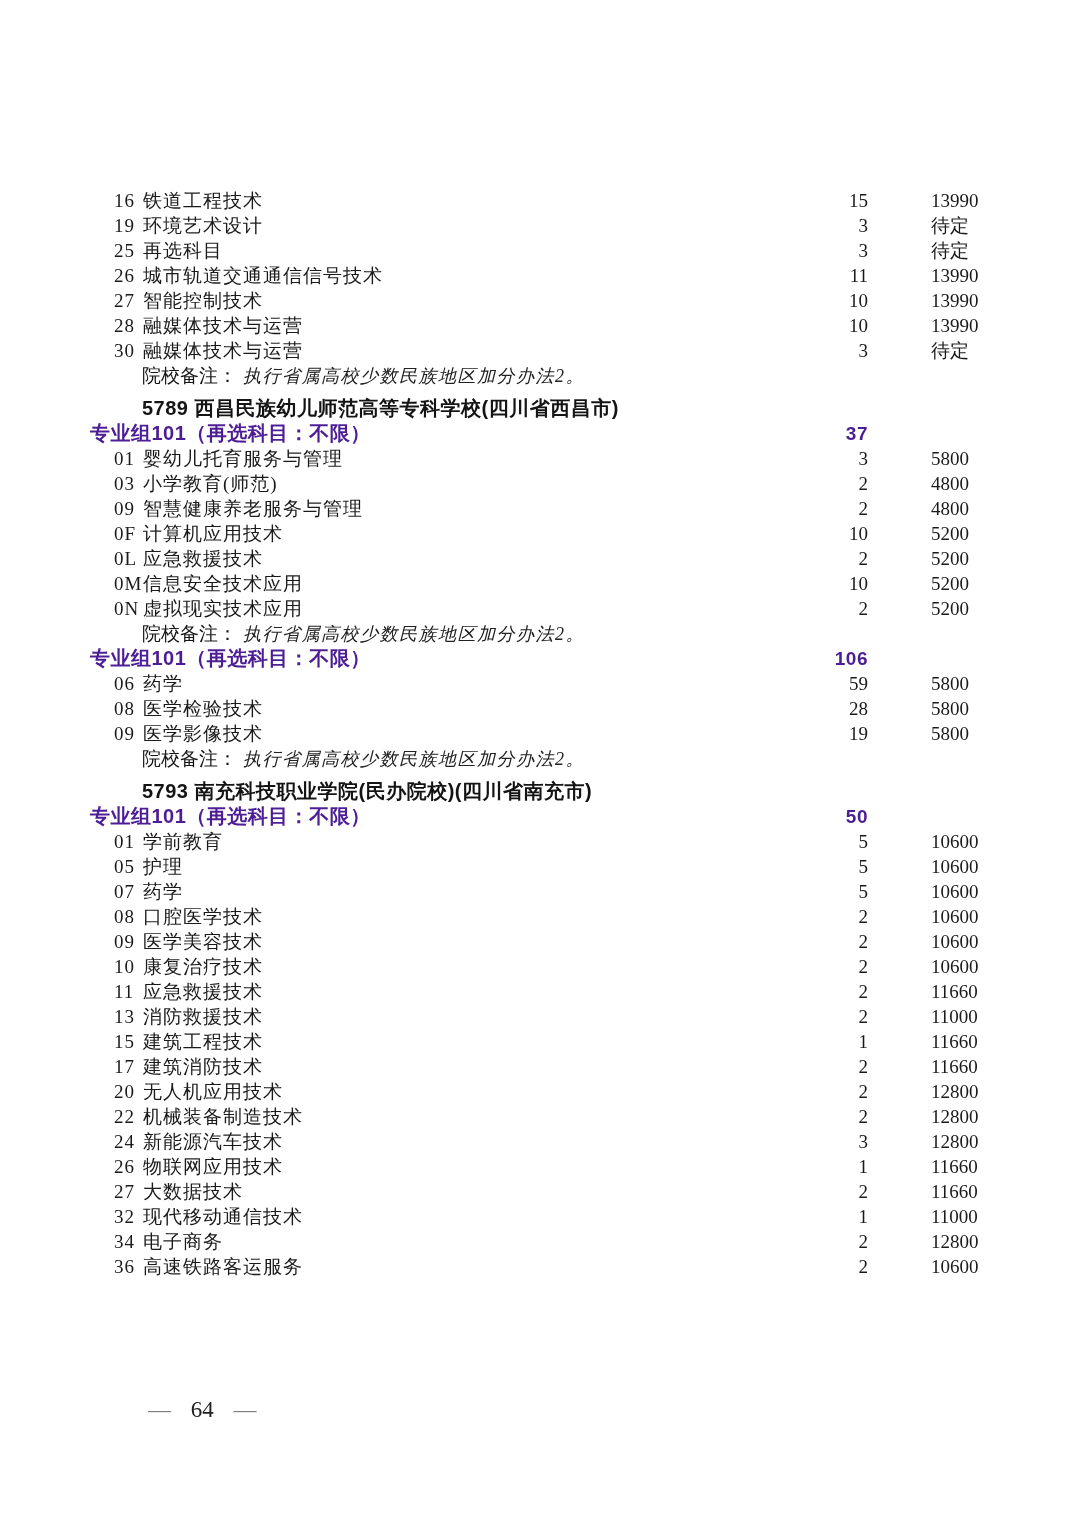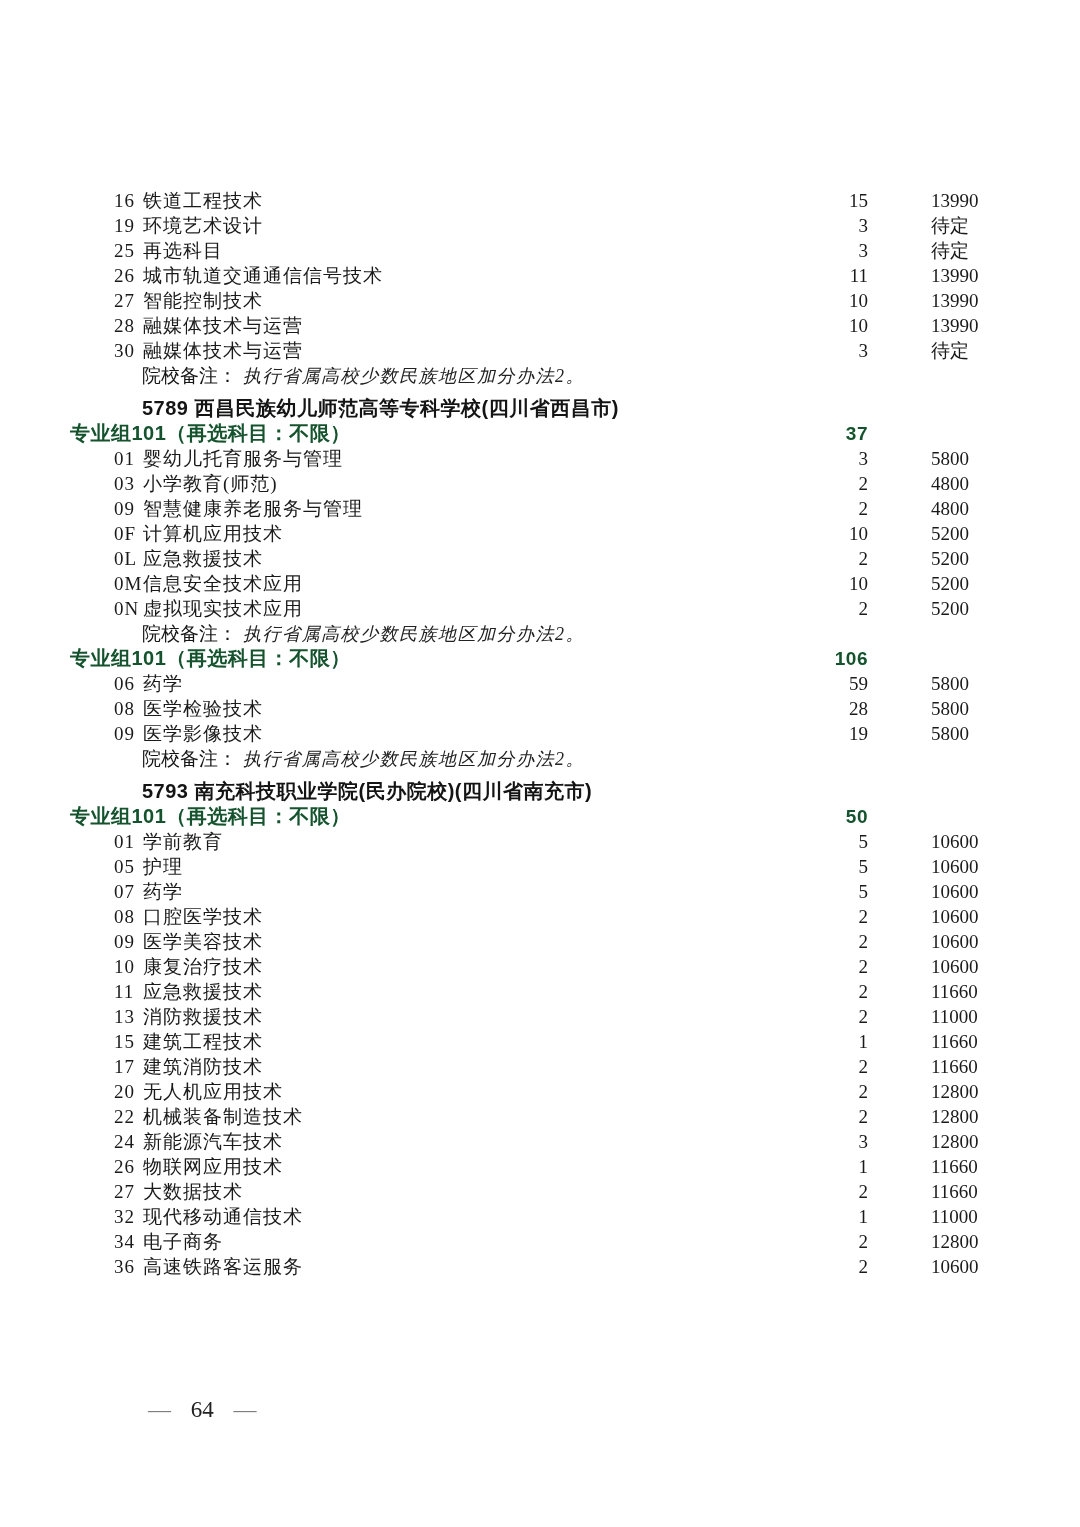--- a/index.html
+++ b/index.html
@@ -20,23 +20,23 @@
 
   .abs-count { position:absolute; left:740px; width:128px; text-align:right; }
   .abs-fee   { position:absolute; left:931px; text-align:left; }
 
   .school-row {
     margin-top:8px; padding-left:142px;
     font-family:"Liberation Sans","DejaVu Sans",sans-serif;
     font-weight:700; font-size:20px; color:#141414; letter-spacing:0.5px;
   }
   .group-row {
-    padding-left:70px;
+    padding-left:90px;
     font-family:"Liberation Sans","DejaVu Sans",sans-serif;
-    font-weight:700; font-size:20px; color:#14532d; letter-spacing:0.5px;
+    font-weight:700; font-size:20px; color:#4c1d95; letter-spacing:0.5px;
   }
   .group-total { font-family:"Liberation Sans","DejaVu Sans",sans-serif; font-weight:700; font-size:19px; }
 
   .remark-row { padding-left:142px; }
   .remark-label {
     font-family:"Liberation Sans","DejaVu Sans",sans-serif;
     font-weight:400; font-size:19px; color:#141414;
   }
   .remark-text {
     font-size:18px; font-style:italic; letter-spacing:1.5px; margin-left:6px; color:#222;

